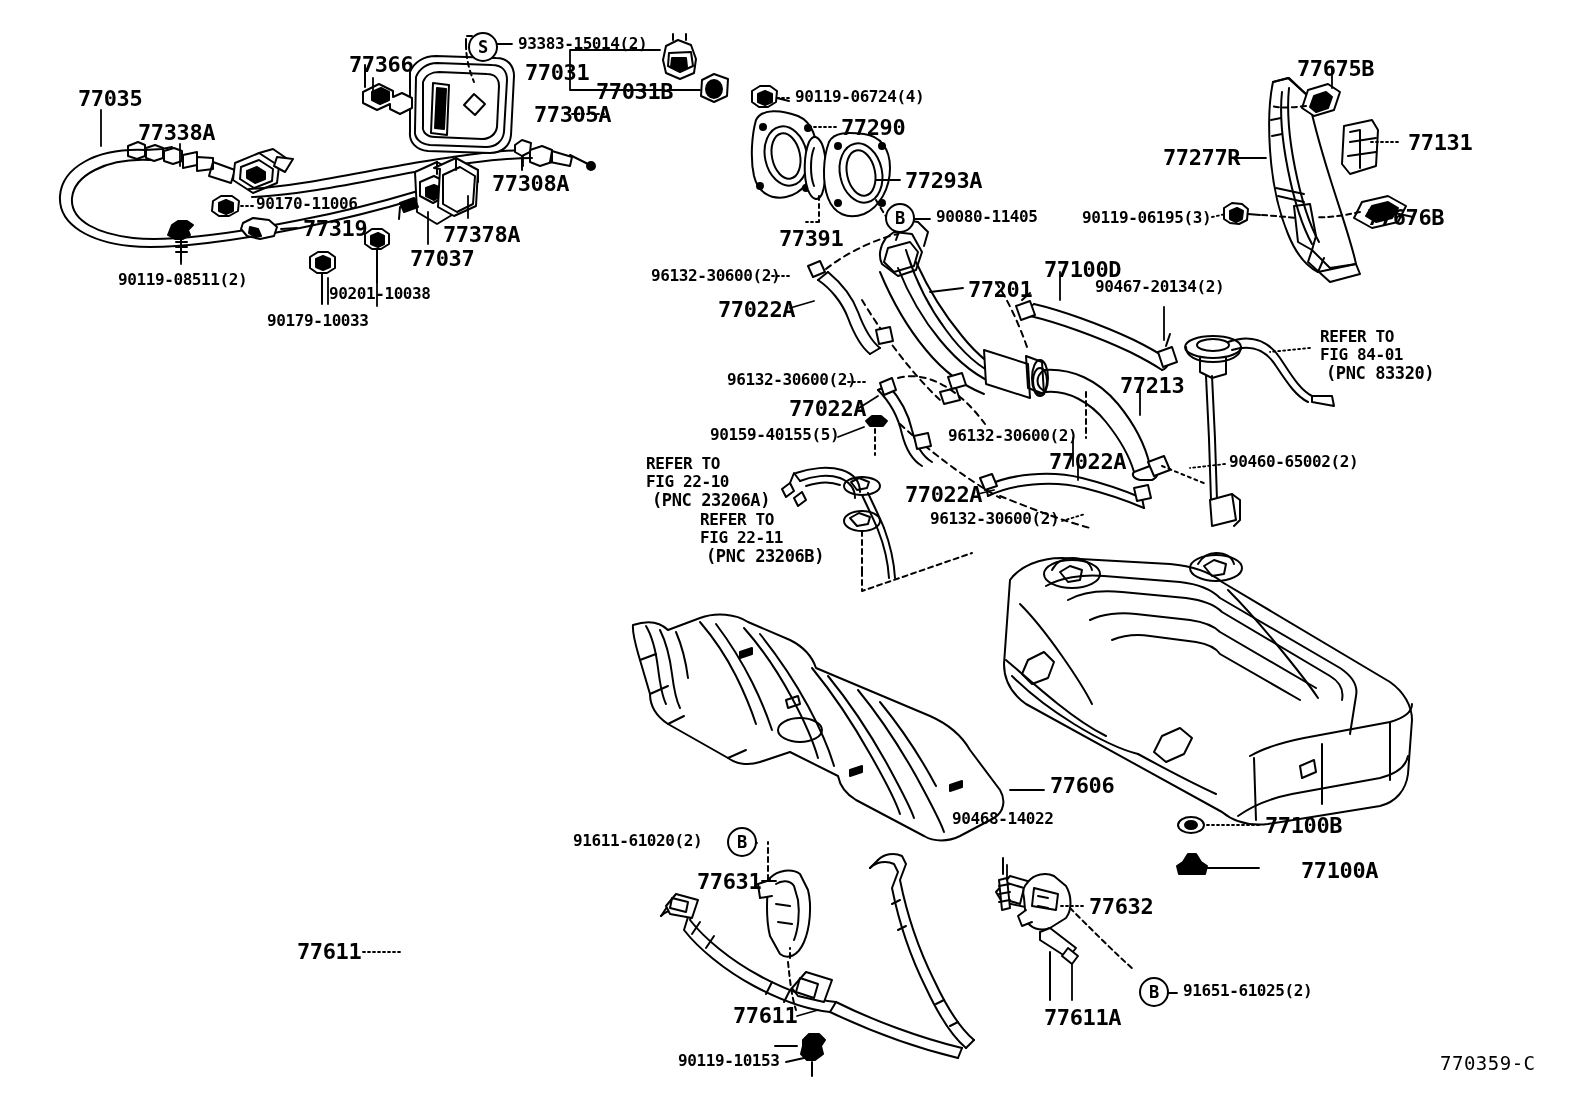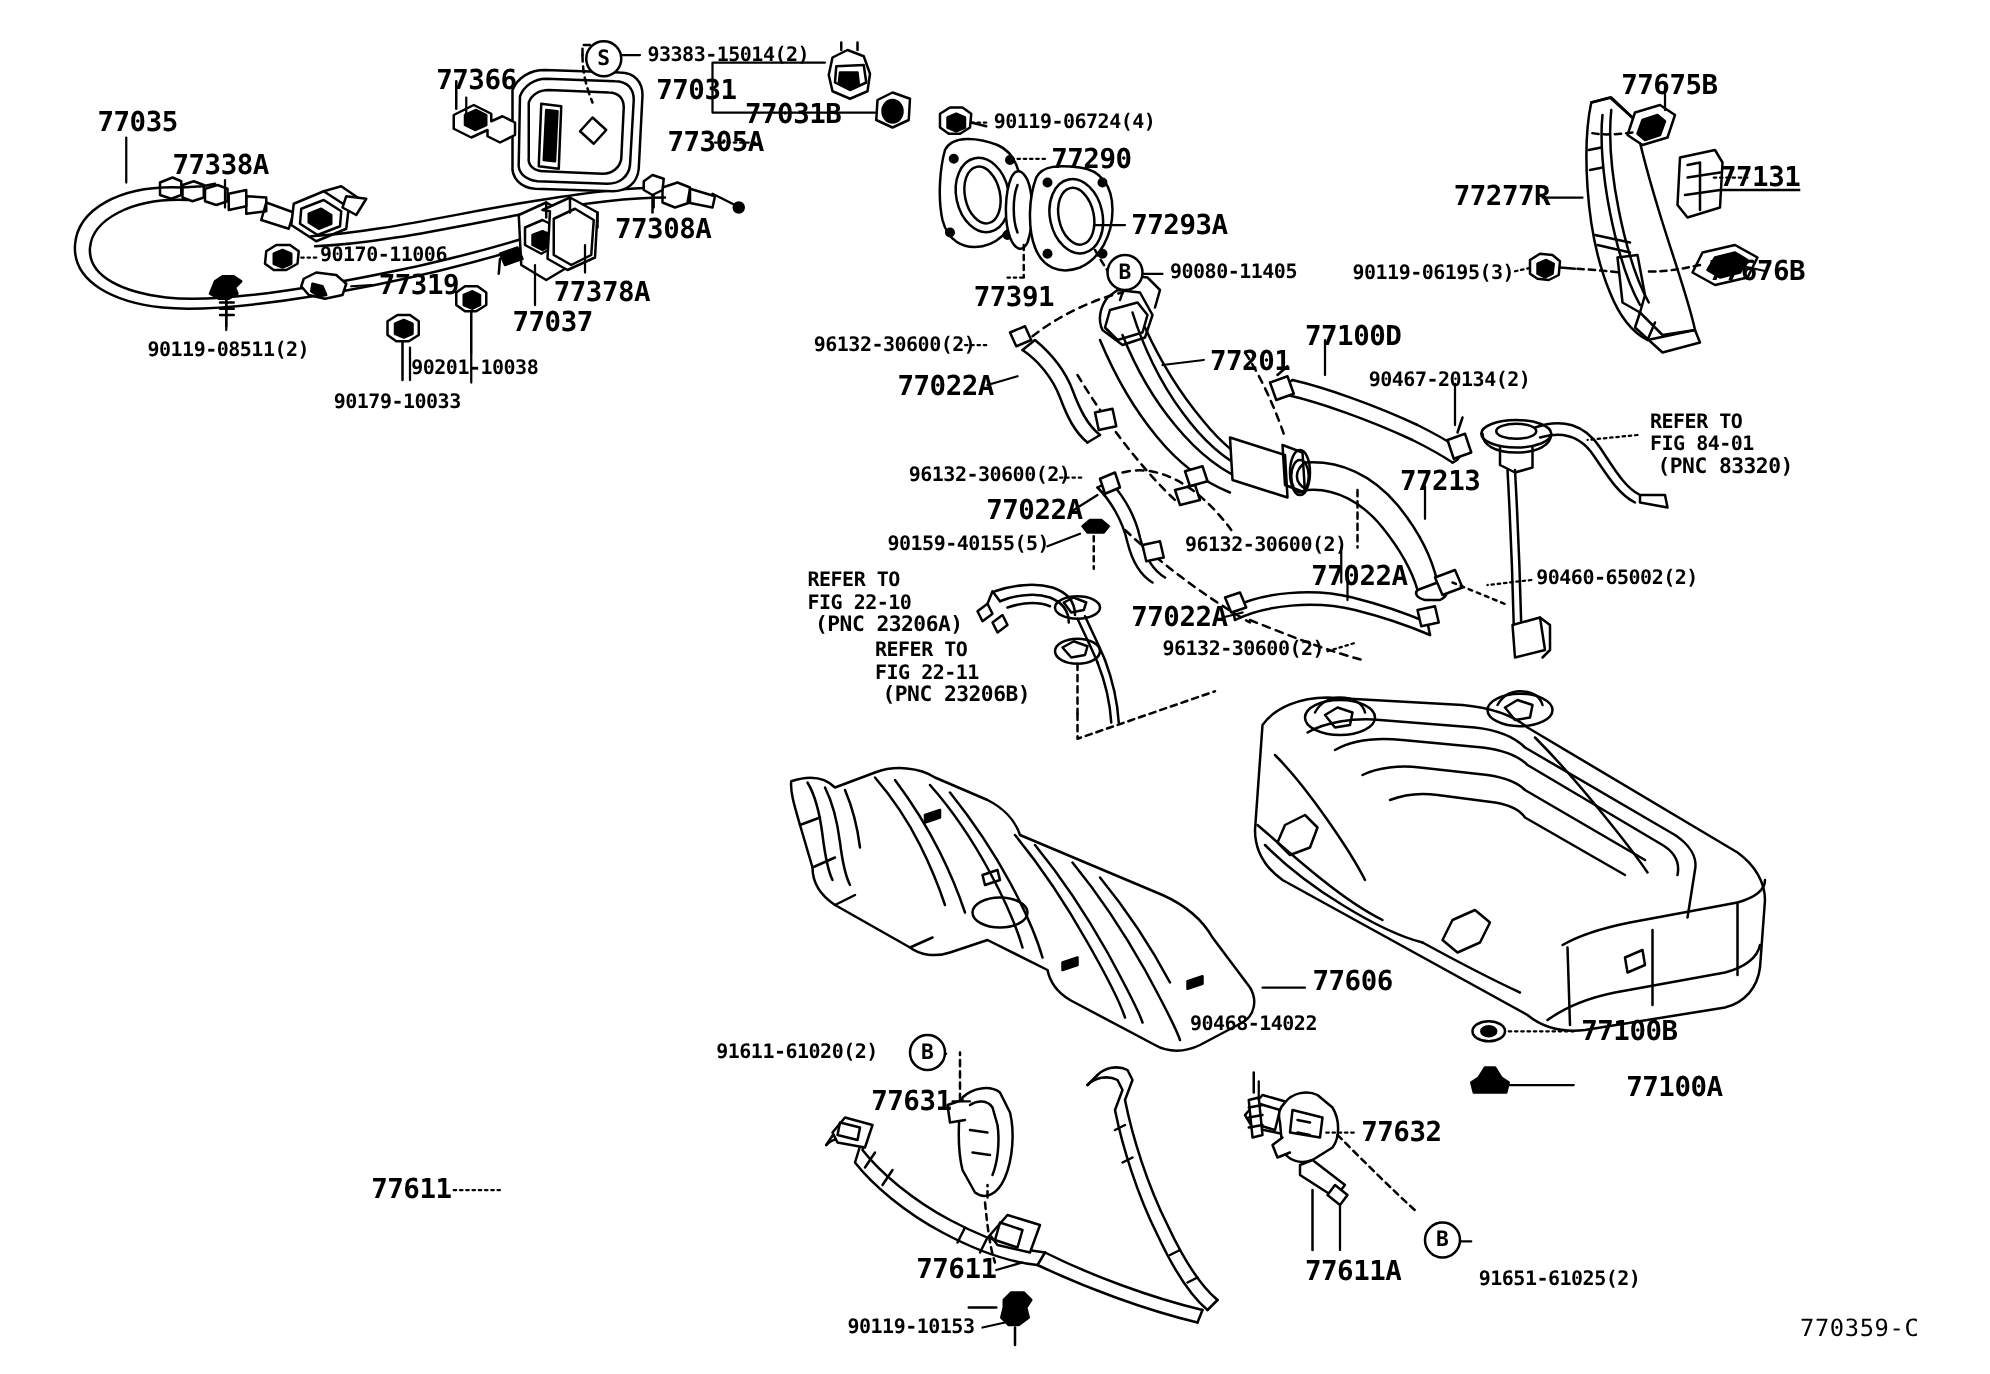--- a/index.html
+++ b/index.html
@@ -549,46 +549,46 @@
       <div class="lbl s22" style="left: 492px; top: 173px;">77308A</div>
       <div class="lbl s20" style="left: 795px; top: 89px;">90119-06724(4)</div>
       <div class="lbl s22" style="left: 841px; top: 117px;">77290</div>
       <div class="lbl s22" style="left: 905px; top: 170px;">77293A</div>
       <div class="lbl s22" style="left: 779px; top: 228px;">77391</div>
       <div class="lbl s20" style="left: 936px; top: 209px;">90080-11405</div>
       <div class="lbl s20" style="left: 651px; top: 268px;">96132-30600(2)</div>
       <div class="lbl s22" style="left: 718px; top: 299px;">77022A</div>
       <div class="lbl s22" style="left: 968px; top: 279px;">77201</div>
       <div class="lbl s22" style="left: 1044px; top: 259px;">77100D</div>
-      <div class="lbl s20" style="left: 1095px; top: 296px;">90467-20134(2)</div>
+      <div class="lbl s20" style="left: 1095px; top: 279px;">90467-20134(2)</div>
       <div class="lbl s22" style="left: 1120px; top: 375px;">77213</div>
       <div class="lbl s20" style="left: 727px; top: 372px;">96132-30600(2)</div>
       <div class="lbl s22" style="left: 789px; top: 398px;">77022A</div>
       <div class="lbl s20" style="left: 710px; top: 427px;">90159-40155(5)</div>
       <div class="lbl s20" style="left: 948px; top: 428px;">96132-30600(2)</div>
       <div class="lbl s22" style="left: 1049px; top: 451px;">77022A</div>
       <div class="lbl s22" style="left: 905px; top: 484px;">77022A</div>
       <div class="lbl s20" style="left: 930px; top: 511px;">96132-30600(2)</div>
       <div class="lbl s20" style="left: 1229px; top: 454px;">90460-65002(2)</div>
       <div class="lbl s22" style="left: 1297px; top: 58px;">77675B</div>
-      <div class="lbl s22" style="left: 1376px; top: 132px; text-decoration: underline;">77131</div>
+      <div class="lbl s22" style="left: 1408px; top: 132px;">77131</div>
       <div class="lbl s22" style="left: 1163px; top: 147px;">77277R</div>
       <div class="lbl s20" style="left: 1082px; top: 210px;">90119-06195(3)</div>
       <div class="lbl s22" style="left: 1367px; top: 207px;">77676B</div>
       <div class="lbl s22" style="left: 1050px; top: 775px;">77606</div>
       <div class="lbl s22" style="left: 1265px; top: 815px;">77100B</div>
       <div class="lbl s22" style="left: 1265px; top: 860px; margin-left: 36px;">77100A</div>
       <div class="lbl s20" style="left: 573px; top: 833px;">91611-61020(2)</div>
       <div class="lbl s22" style="left: 697px; top: 871px;">77631</div>
       <div class="lbl s20" style="left: 952px; top: 811px;">90468-14022</div>
       <div class="lbl s22" style="left: 1089px; top: 896px;">77632</div>
       <div class="lbl s22" style="left: 297px; top: 941px;">77611</div>
       <div class="lbl s22" style="left: 733px; top: 1005px;">77611</div>
       <div class="lbl s22" style="left: 1044px; top: 1007px;">77611A</div>
-      <div class="lbl s20" style="left: 1183px; top: 983px; margin-top: 32px;">91651-61025(2)</div>
+      <div class="lbl s20" style="left: 1183px; top: 983px;">91651-61025(2)</div>
       <div class="lbl s20" style="left: 678px; top: 1053px;">90119-10153</div>
     </div>
   <div id="refs">
       <div class="lbl refblk" style="left: 1320px; top: 328px;"><div class="s20">REFER TO</div><div class="s20">FIG 84-01</div><div class="s17" style="padding-left: 6px;">(PNC 83320)</div></div>
       <div class="lbl refblk" style="left: 646px; top: 455px;"><div class="s20">REFER TO</div><div class="s20">FIG 22-10</div><div class="s17" style="padding-left: 6px;">(PNC 23206A)</div></div>
       <div class="lbl refblk" style="left: 700px; top: 511px;"><div class="s20">REFER TO</div><div class="s20">FIG 22-11</div><div class="s17" style="padding-left: 6px;">(PNC 23206B)</div></div>
     </div>
   <div id="marks">
       <div class="cmark" style="left: 468px; top: 32px; width: 26px; height: 26px;">S</div>
       <div class="cmark" style="left: 885px; top: 203px; width: 26px; height: 26px;">B</div>

